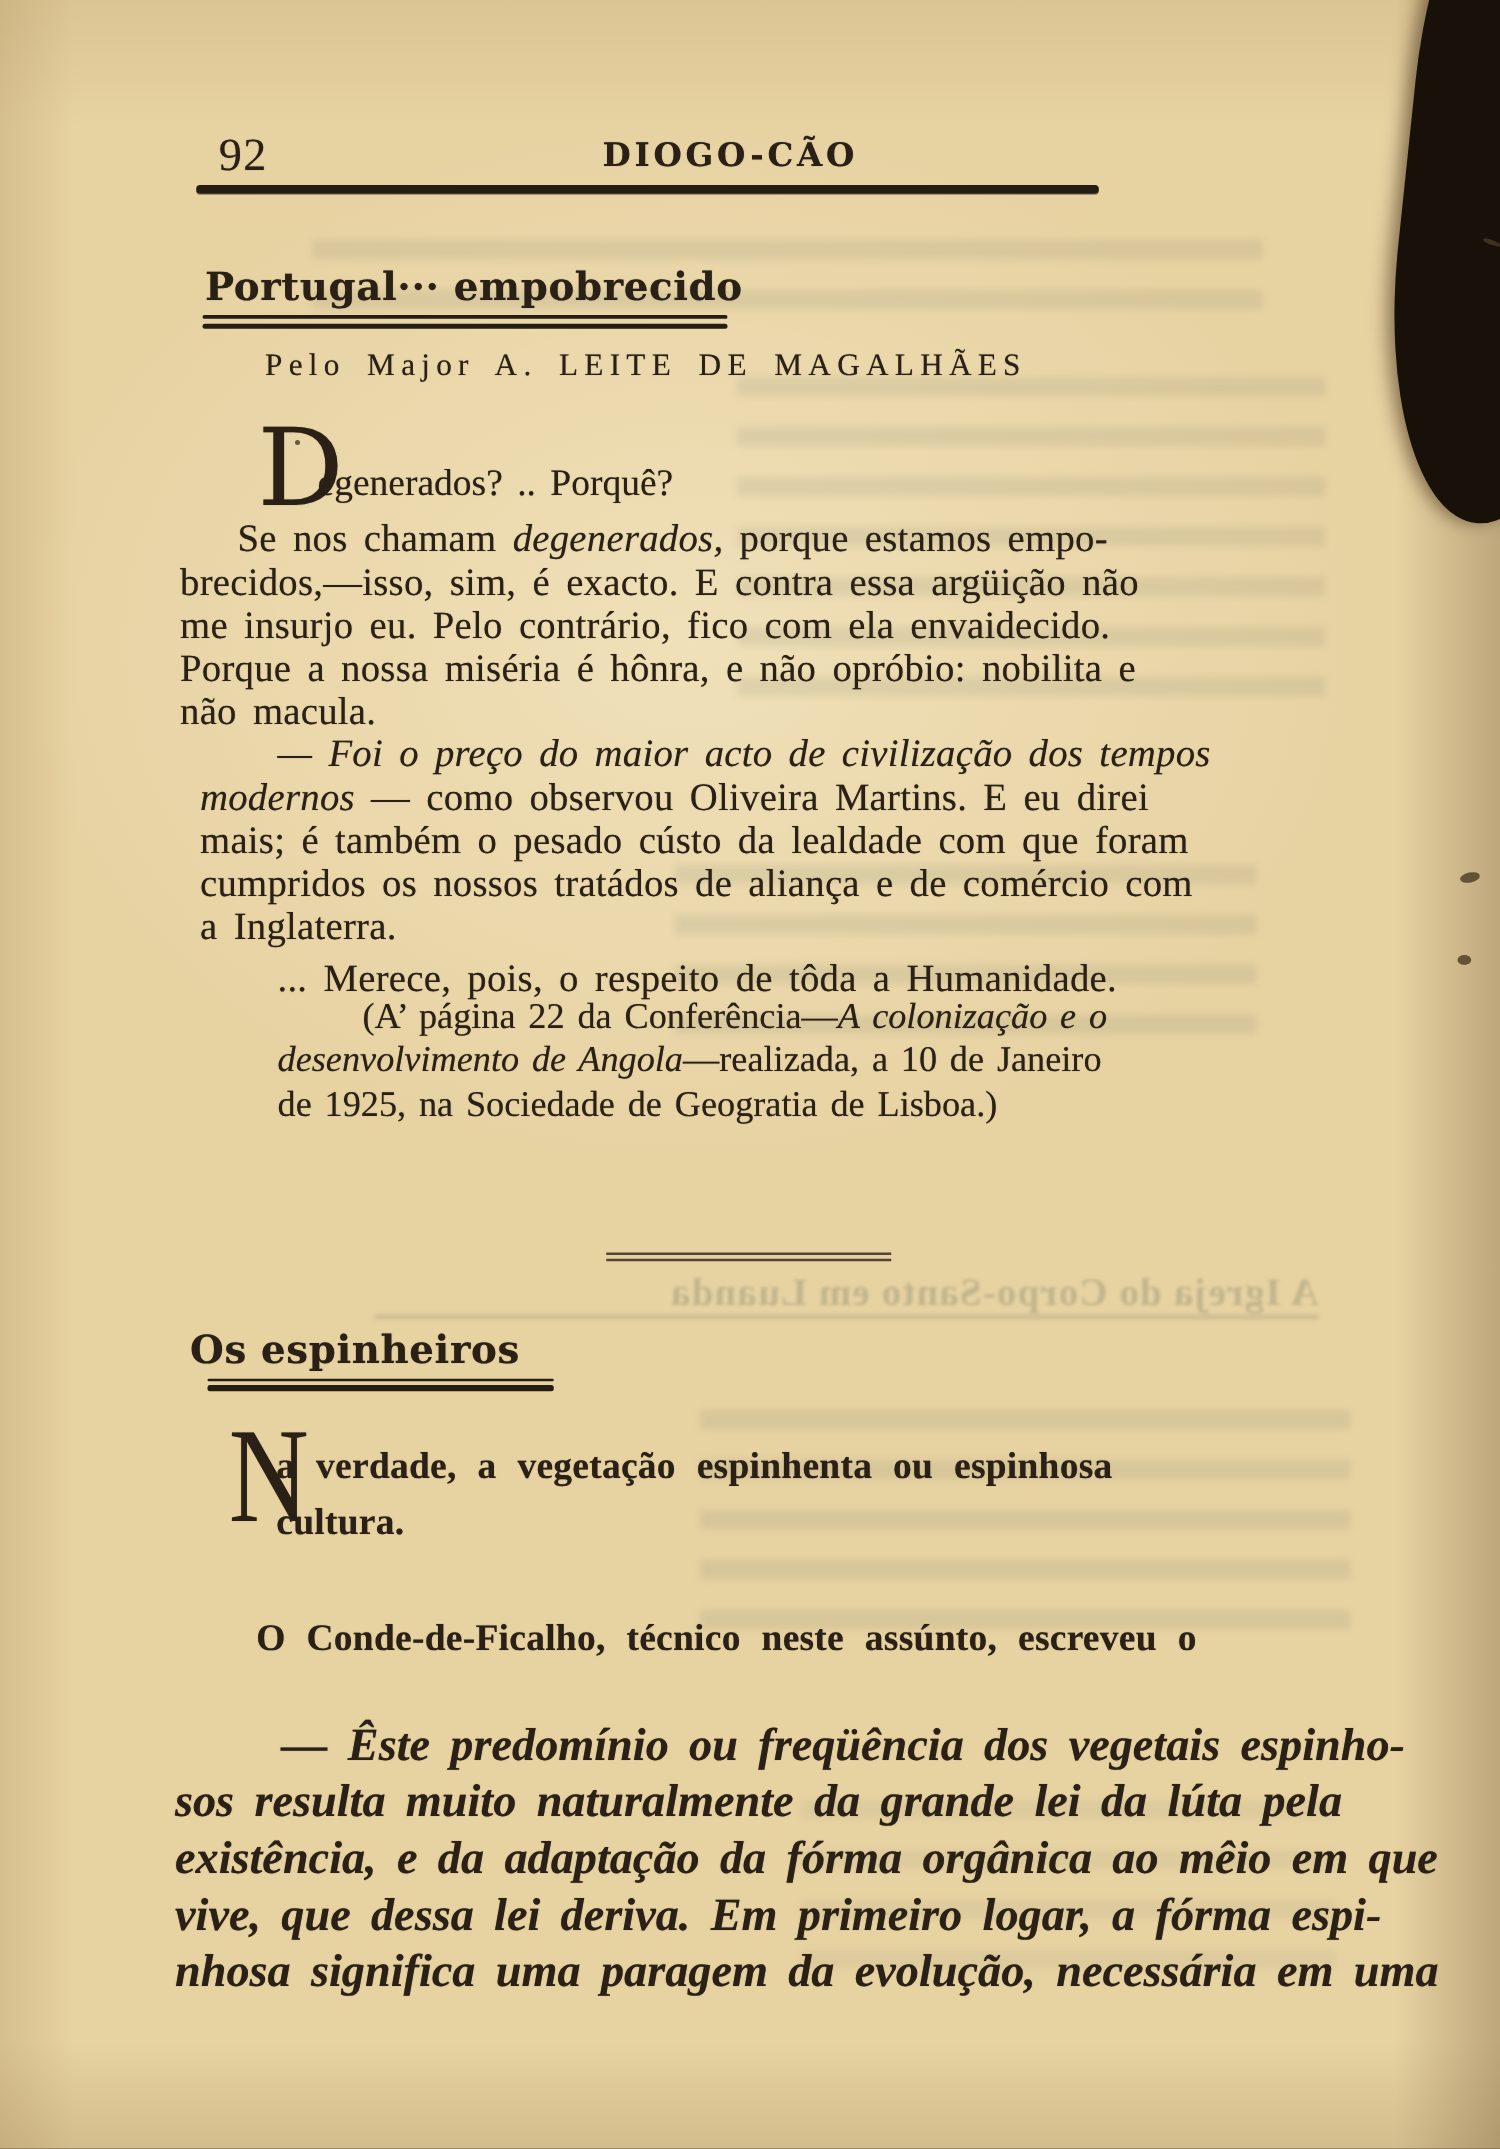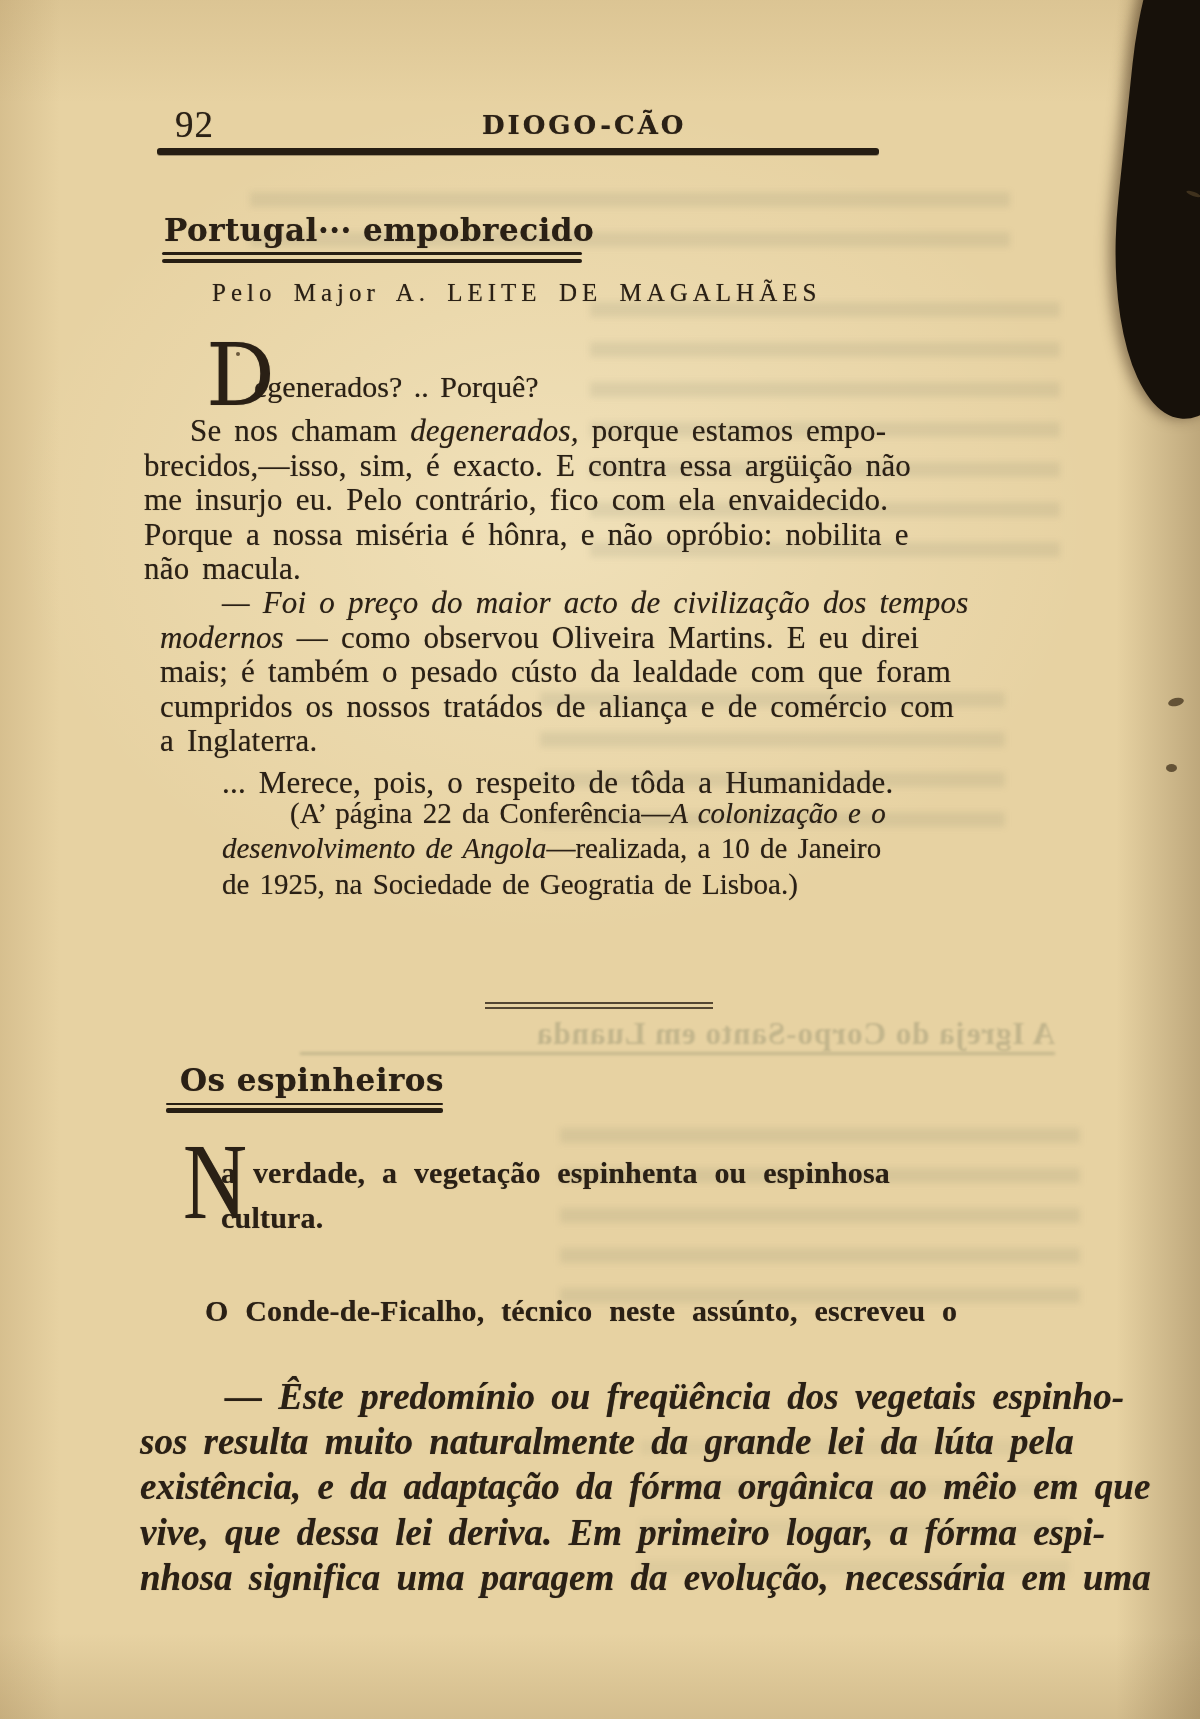--- a/index.html
+++ b/index.html
@@ -108,21 +108,21 @@
       <div class="tline"><span>(A’ página 22 da Conferência—</span><span class="it">A colonização e o</span></div>
       <div class="tline"><span class="it">desenvolvimento de Angola</span><span>—realizada, a 10 de Janeiro</span></div>
       <div class="tline"><span>de 1925, na Sociedade de Geogratia de Lisboa.)</span></div>
     </div>
 
   <div class="abs" style="left:485px;top:1002px;width:228px;height:8px;">
     <div style="height:2px;background:#3a2e1e;opacity:.85;"></div>
     <div style="height:2px;background:#3a2e1e;opacity:.85;margin-top:3px;"></div>
   </div>
 
-  <div class="abs ink h1" style="left:180px;top:1062px;">Os espinheiros</div>
+  <div class="abs ink h1" style="left:152px;top:1062px;">Os espinheiros</div>
   <div class="abs uline" style="left:166px;top:1103px;width:277px;height:2px;"></div>
   <div class="abs uline" style="left:166px;top:1108px;width:277px;height:5px;"></div>
 
   <div class="abs ink dropcap" style="left:183px;top:1128px;font-size:108px;font-family:'Liberation Serif',serif;transform:scaleX(0.82);transform-origin:left top;">N</div>
   <div class="abs ink body-bot lines bot-drop" style="left:126px;top:1150px;">
       <div class="tline"><span>a verdade, a vegetação espinhenta ou espinhosa</span></div>
       <div class="tline"><span>cultura.</span></div>
     </div>
 
   <div class="abs ink body-bot lines" style="left:138px;top:1288px;--fi:67px;line-height:46px;">

